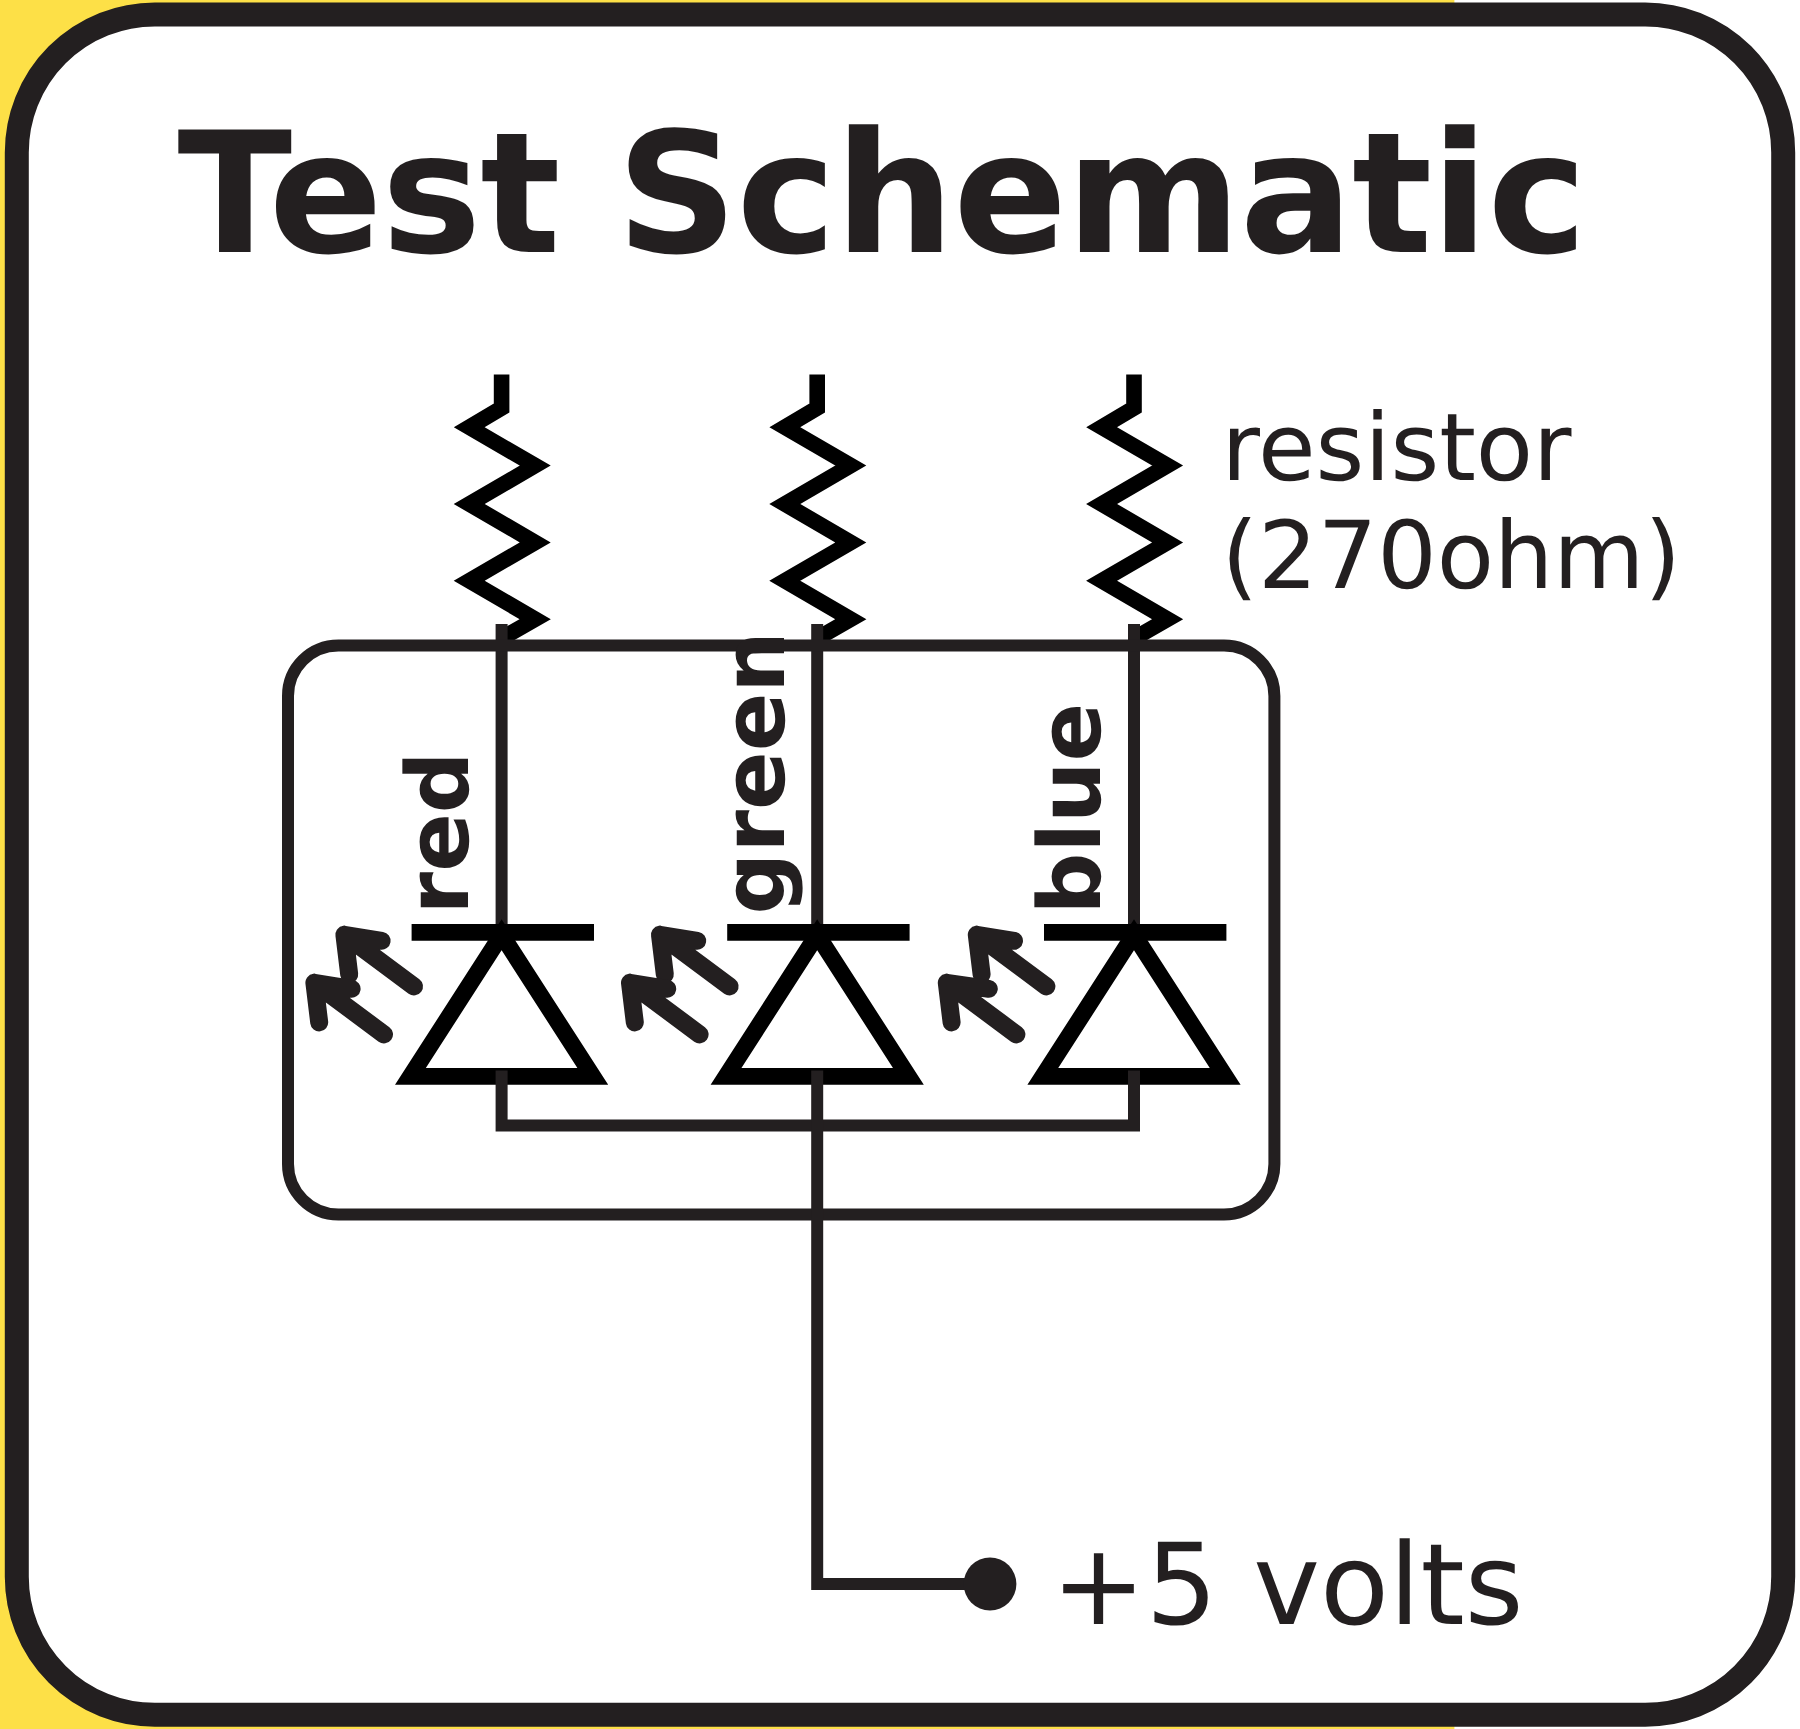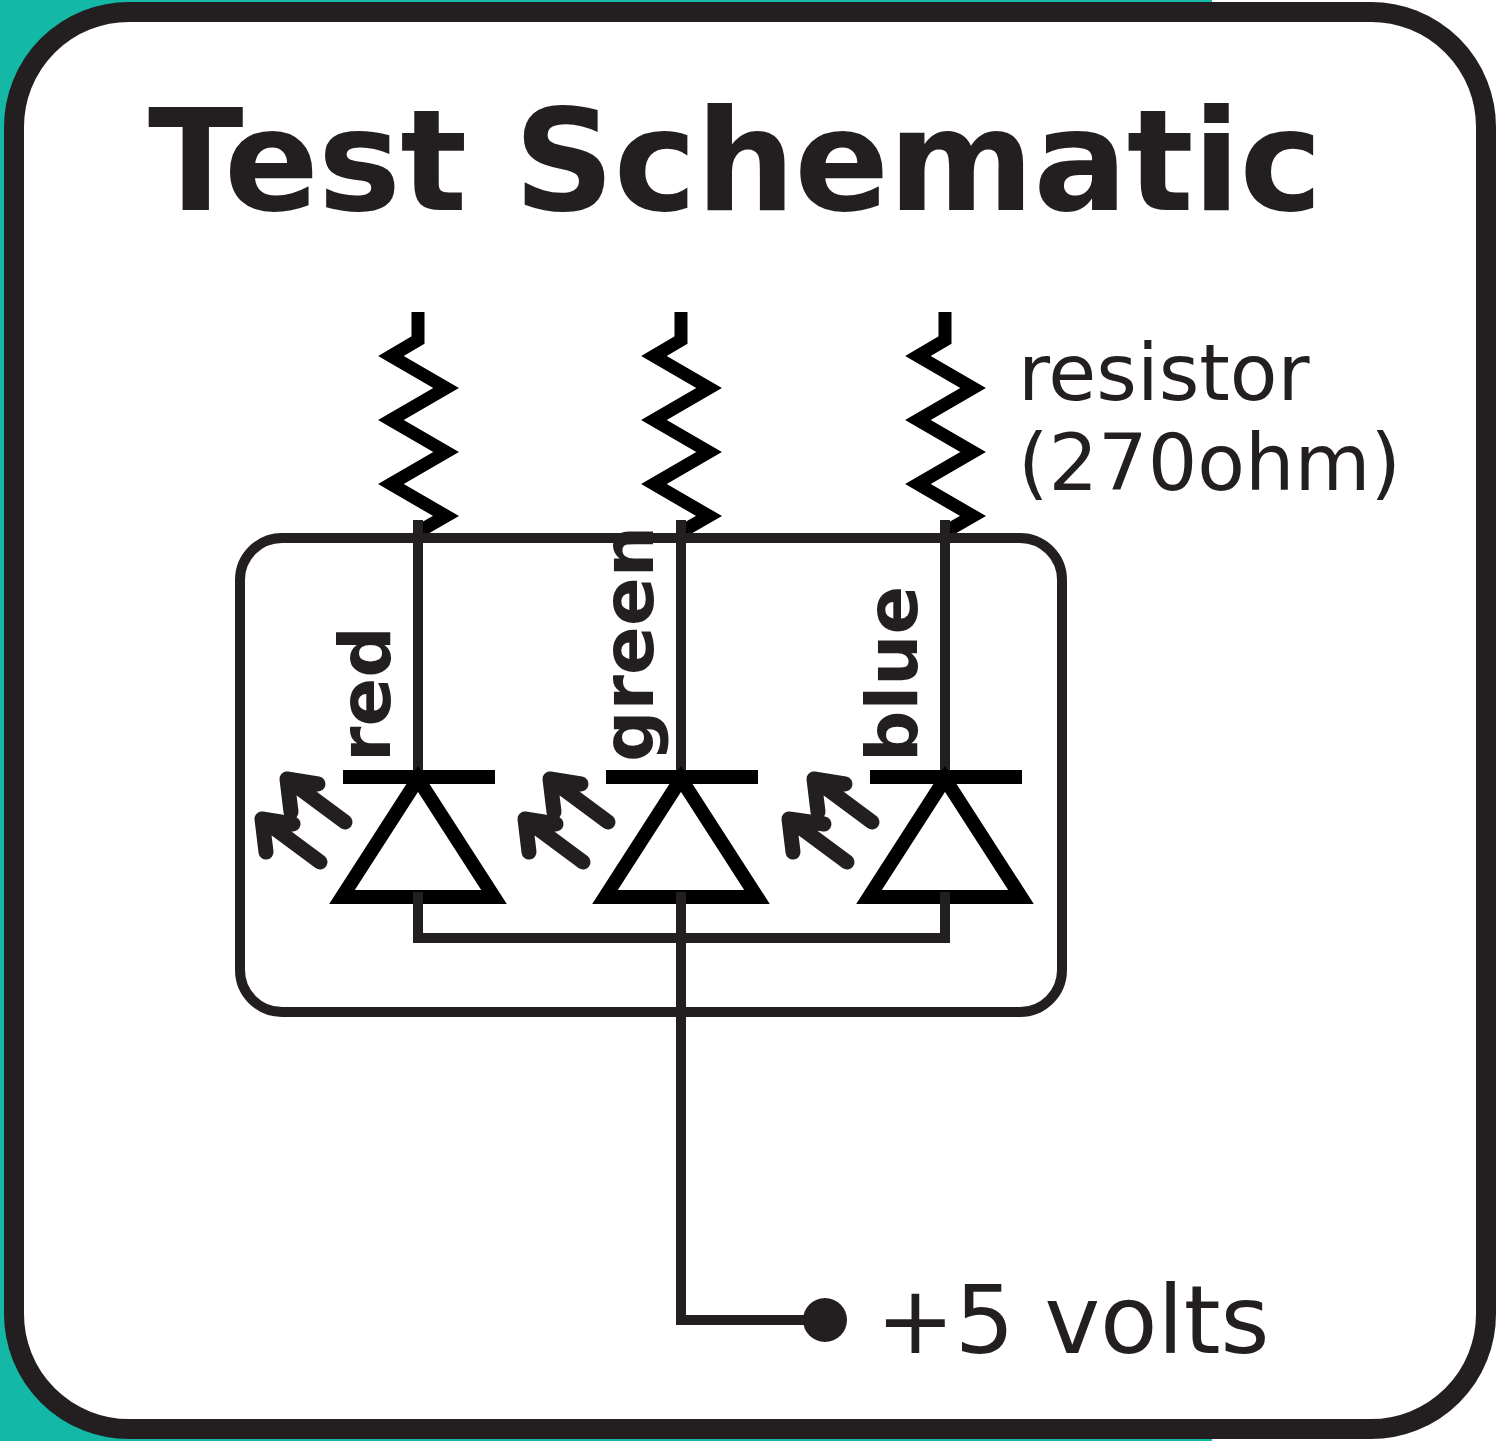--- a/index.html
+++ b/index.html
@@ -11,21 +11,21 @@
   body {
     width: 1500px;
     height: 1441px;
     font-family: "DejaVu Sans", "Liberation Sans", sans-serif;
     overflow: hidden;
   }
   #schematic-root {
     position: relative;
     width: 1212px;
     height: 1441px;
-    background: #14b8a6;
+    background: #fde047;
   }
   svg.schematic-canvas {
     display: block;
     width: 1500px;
     height: 1441px;
   }
   .wire {
     fill: none;
     stroke: #231f20;
     stroke-width: 10;

